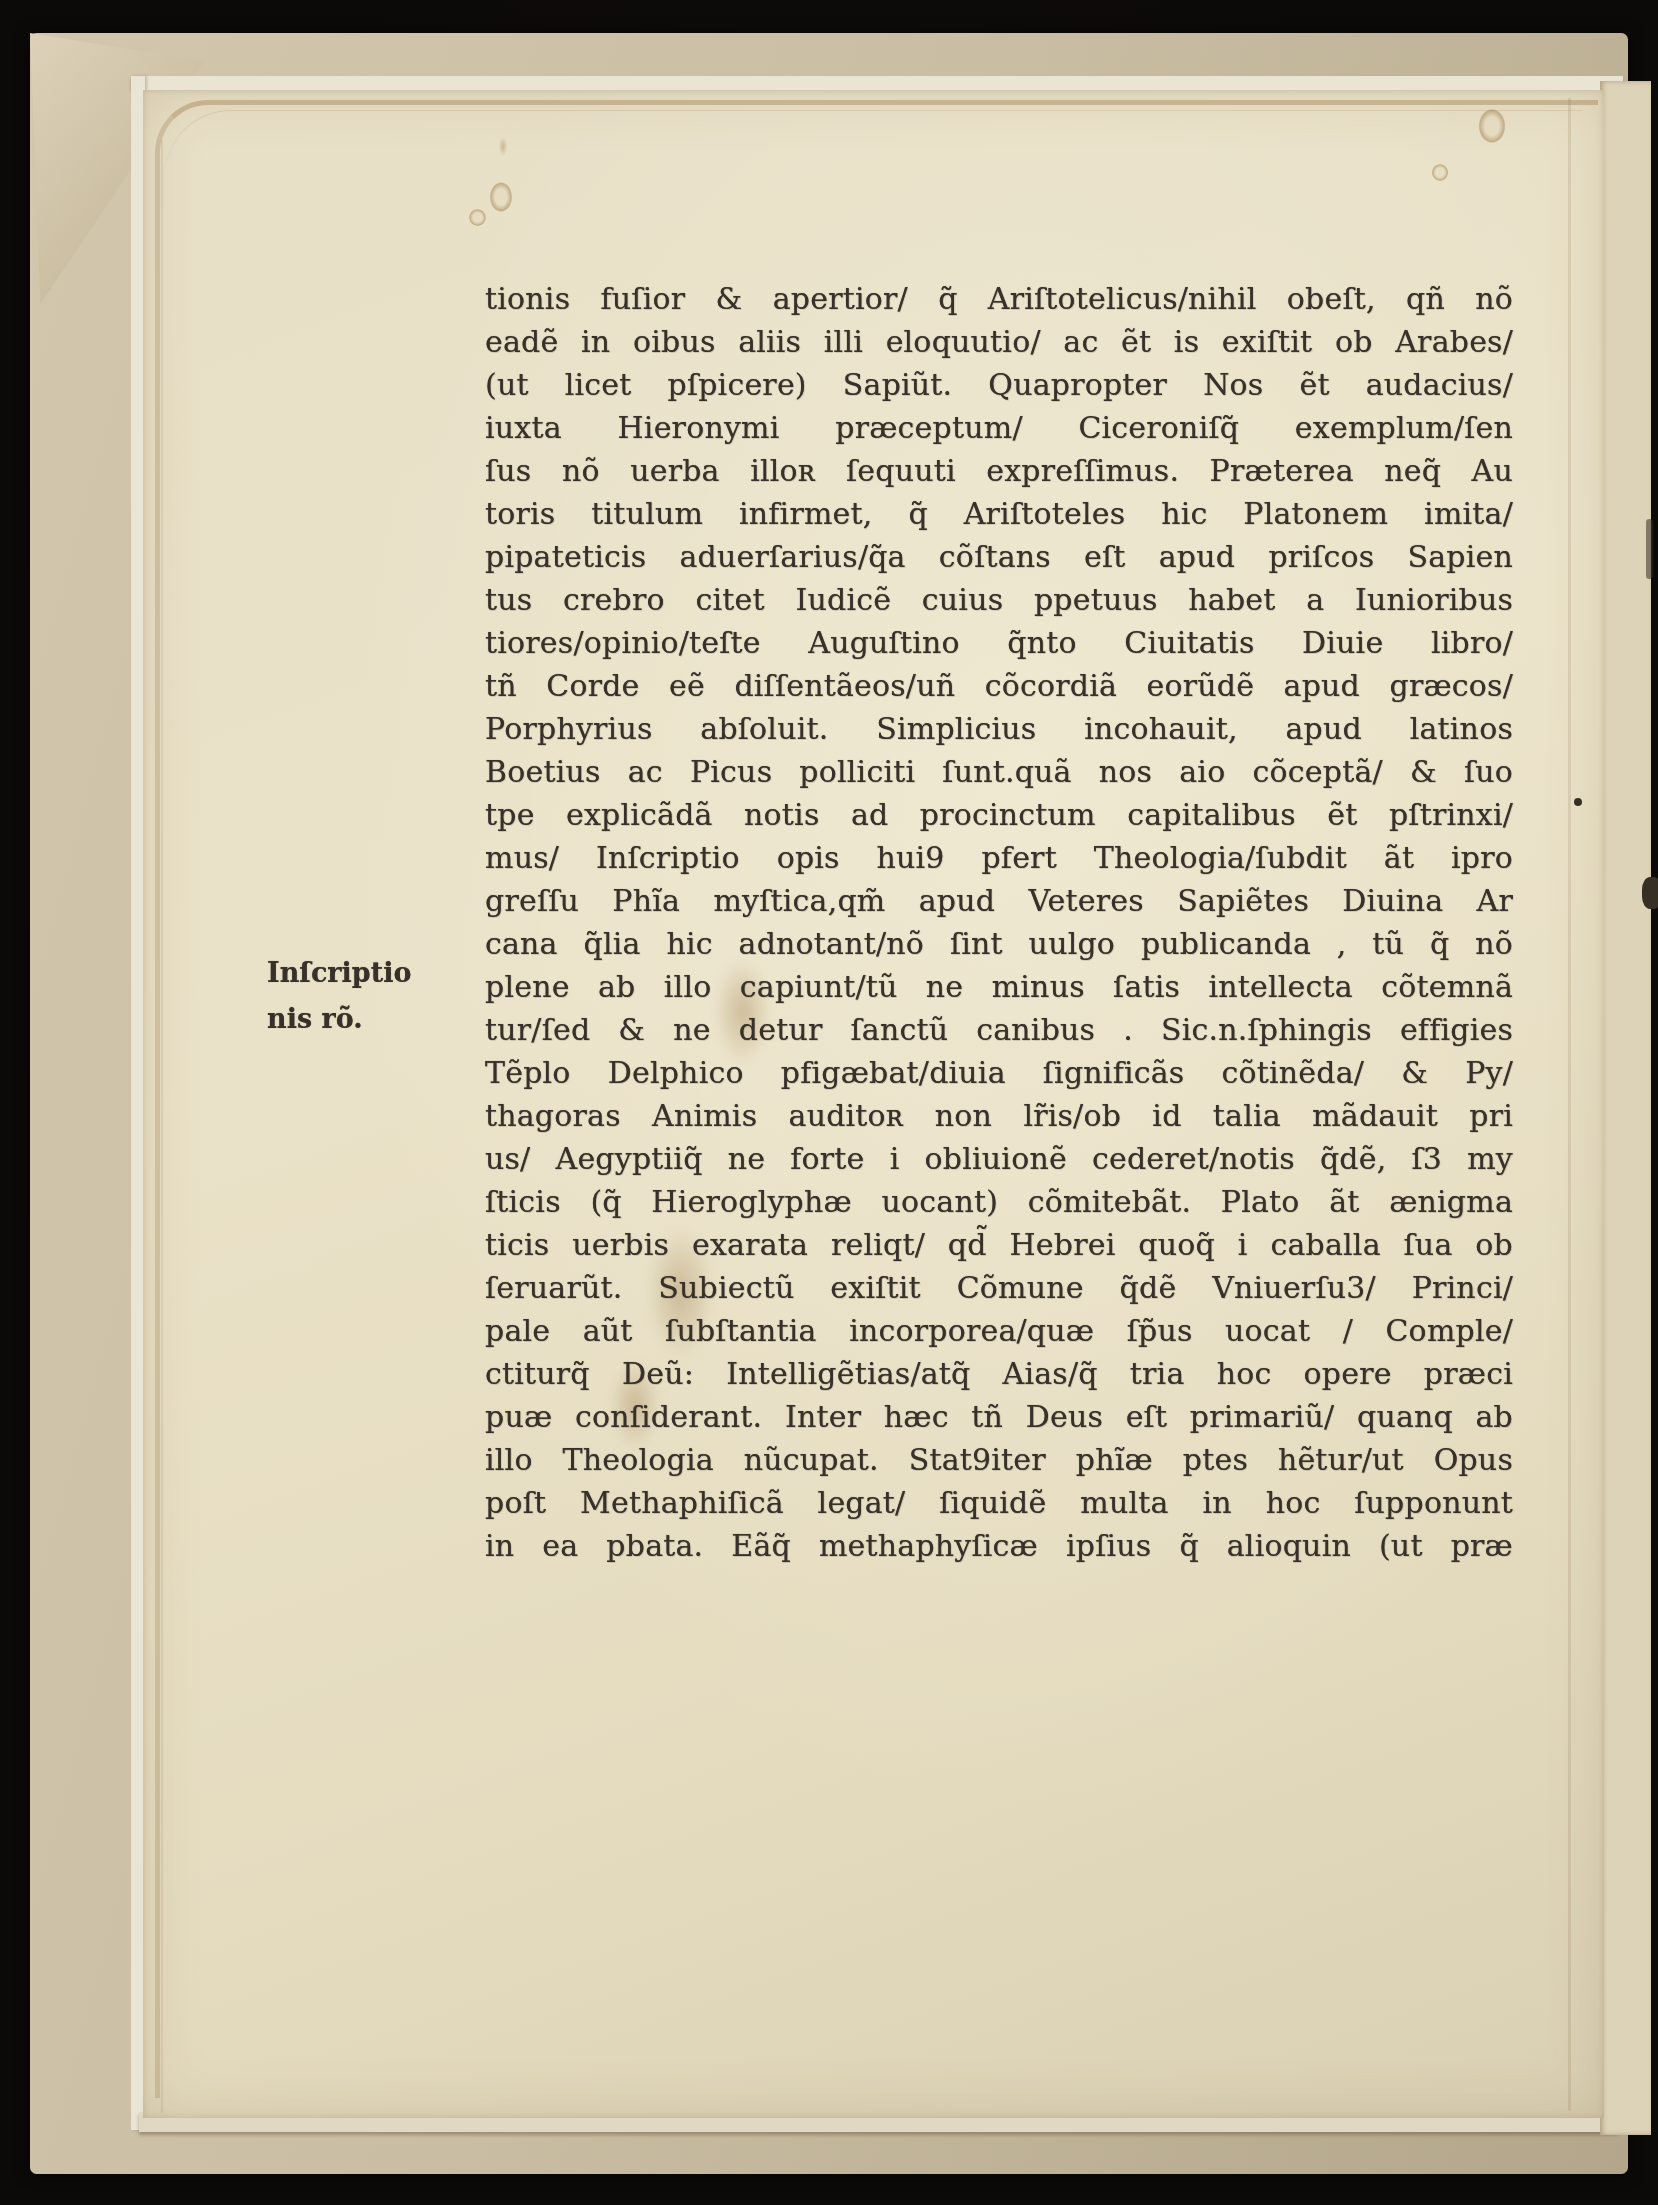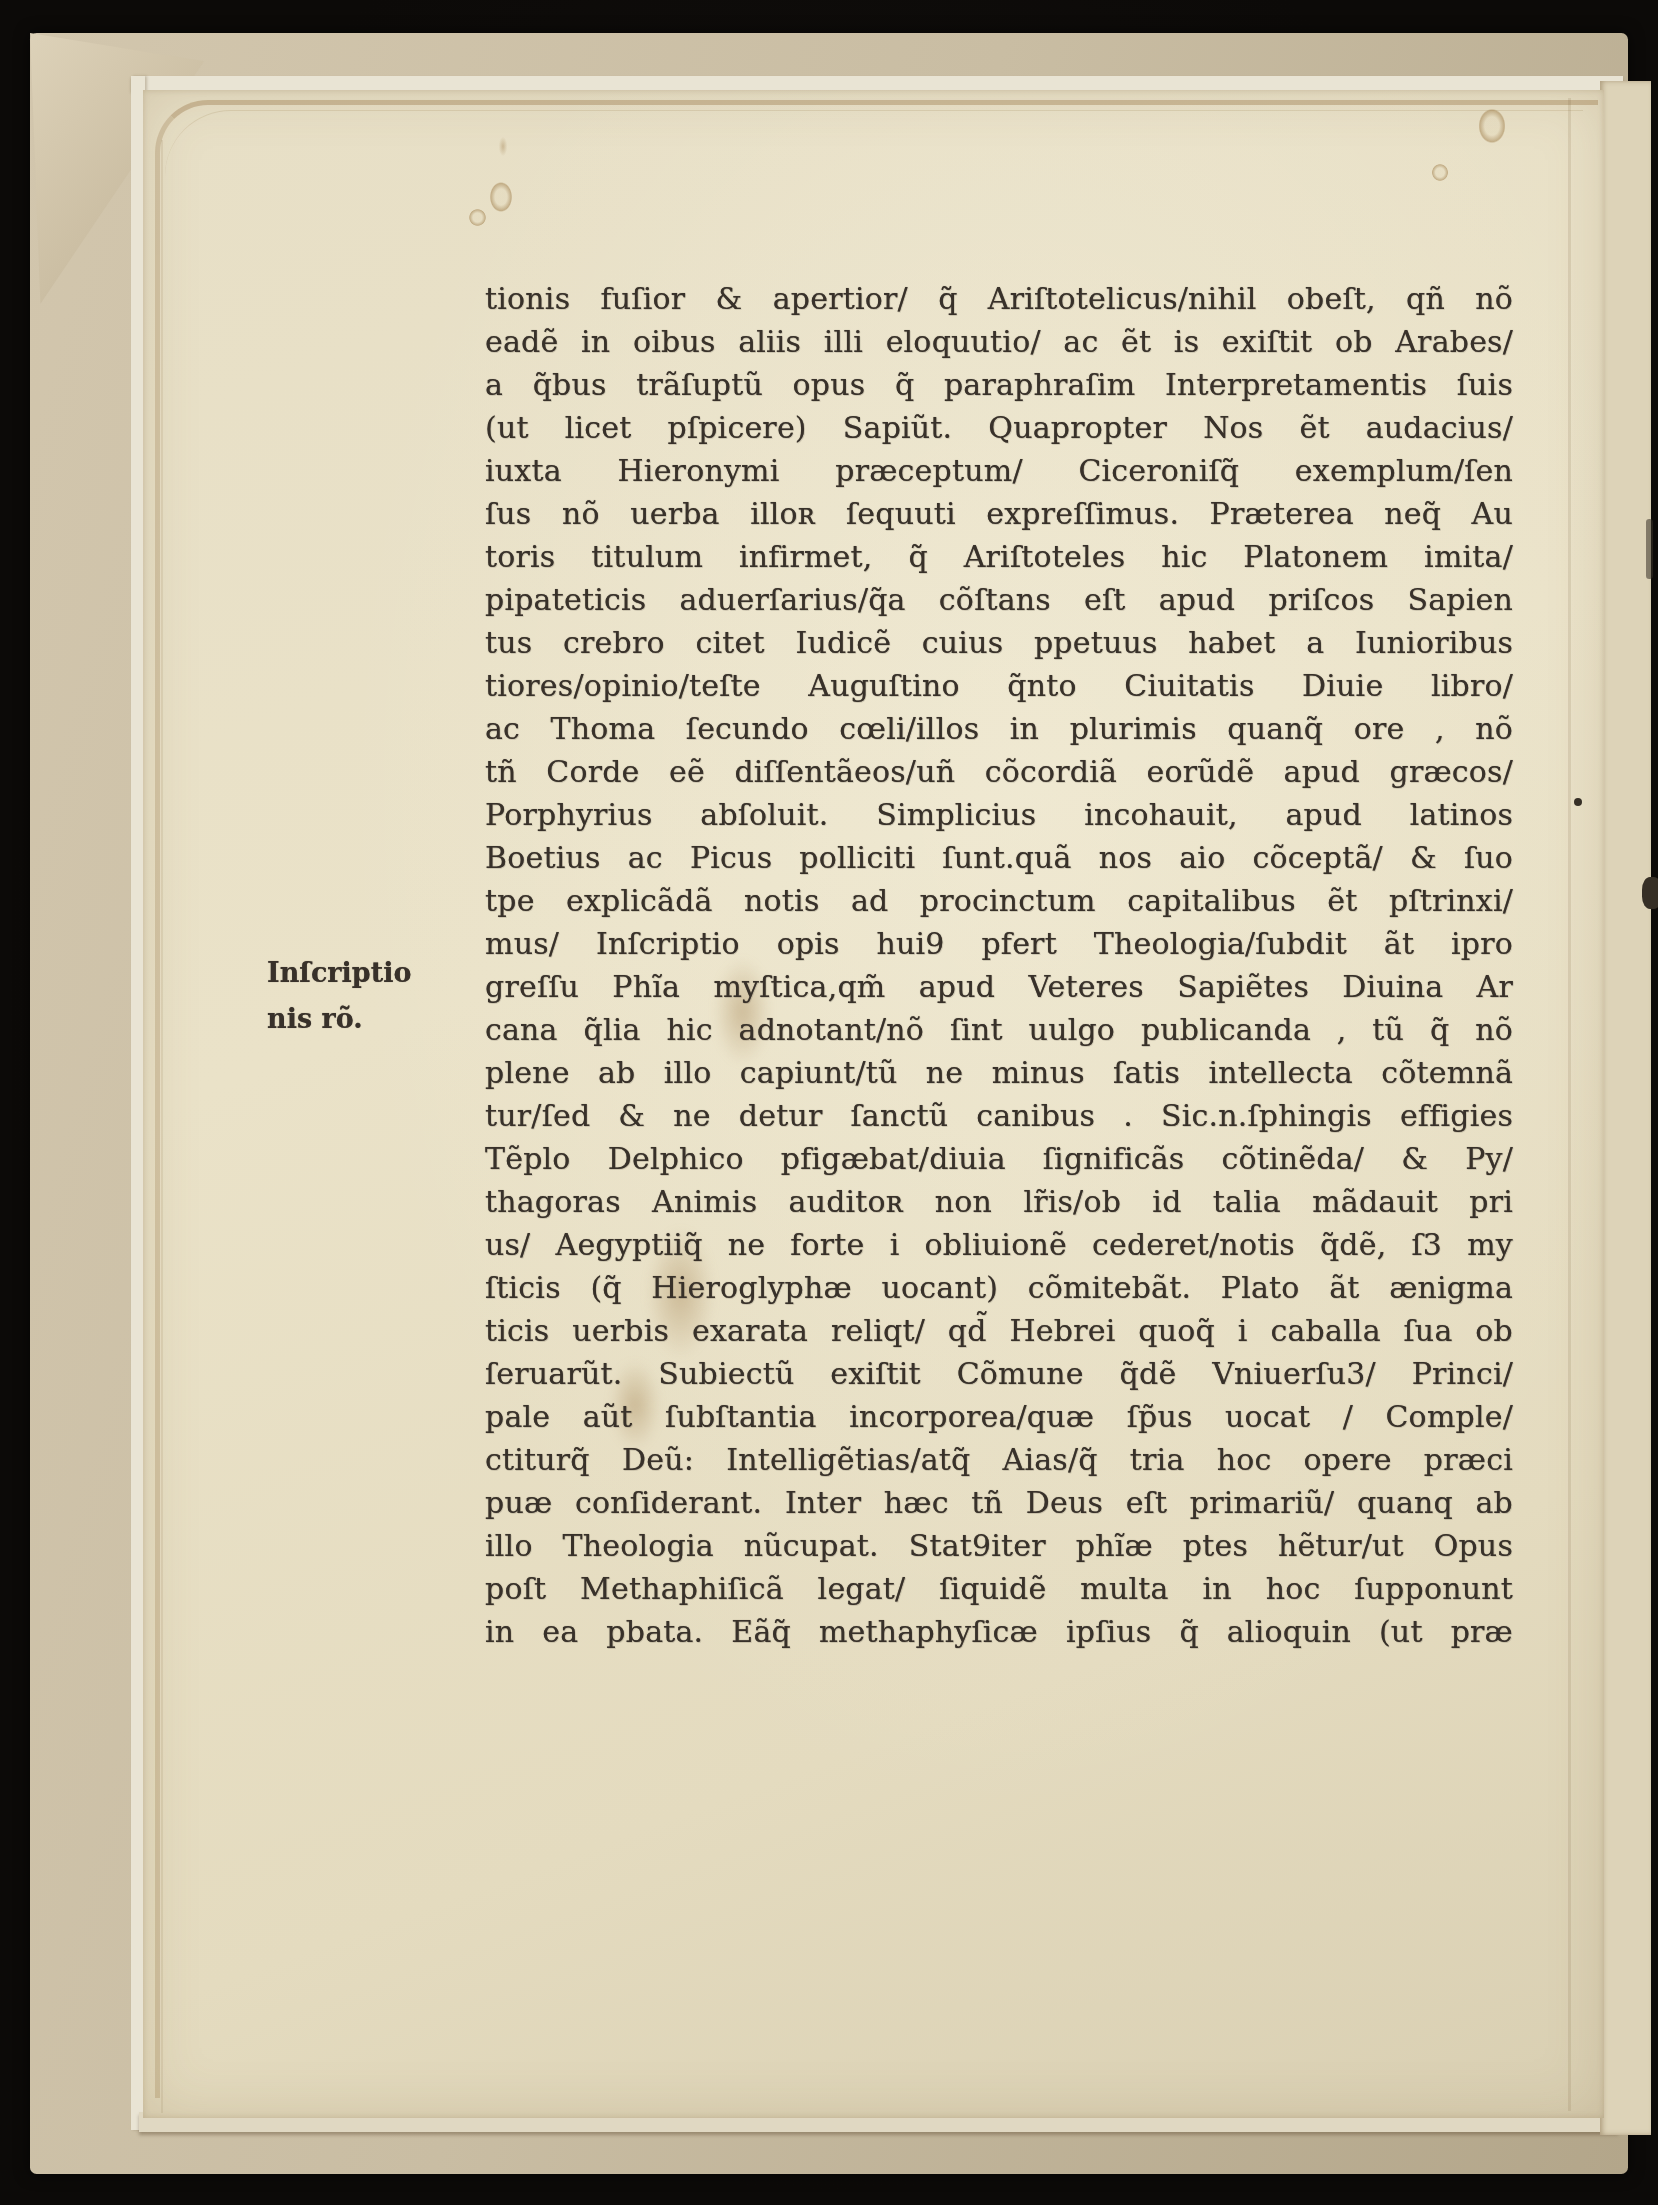--- a/index.html
+++ b/index.html
@@ -86,37 +86,35 @@
     <div>Inſcriptio</div>
     <div>nis rõ.</div>
   </div>
 
   <div class="text-block">
 
       <div class="line">tionis fuſior &amp; apertior/ q̃ Ariſtotelicus/nihil obeſt, qñ nõ</div>
 
       <div class="line">eadẽ in oibus aliis illi eloquutio/ ac ẽt is exiſtit ob Arabes/</div>
 
-      <div class="line">a q̃bus trãſuptũ opus q̃ paraphraſim Interpretamentis ſuis</div>
 
       <div class="line">(ut licet pſpicere) Sapiũt. Quapropter Nos ẽt audacius/</div>
 
       <div class="line">iuxta Hieronymi præceptum/ Ciceroniſq̃ exemplum/ſen</div>
 
       <div class="line">ſus nõ uerba illoʀ ſequuti expreſſimus. Præterea neq̃ Au</div>
 
       <div class="line">toris titulum infirmet, q̃ Ariſtoteles hic Platonem imita/</div>
 
       <div class="line">pipateticis aduerſarius/q̃a cõſtans eſt apud priſcos Sapien</div>
 
       <div class="line">tus crebro citet Iudicẽ cuius ppetuus habet a Iunioribus</div>
 
       <div class="line">tiores/opinio/teſte Auguſtino q̃nto Ciuitatis Diuie libro/</div>
 
-      <div class="line">ac Thoma ſecundo cœli/illos in plurimis quanq̃ ore , nõ</div>
 
       <div class="line">tñ Corde eẽ diſſentãeos/uñ cõcordiã eorũdẽ apud græcos/</div>
 
       <div class="line">Porphyrius abſoluit. Simplicius incohauit, apud latinos</div>
 
       <div class="line">Boetius ac Picus polliciti ſunt.quã nos aio cõceptã/ &amp; ſuo</div>
 
       <div class="line">tpe explicãdã notis ad procinctum capitalibus ẽt pſtrinxi/</div>
 
       <div class="line">mus/ Inſcriptio opis hui9 pfert Theologia/ſubdit ãt ipro</div>

